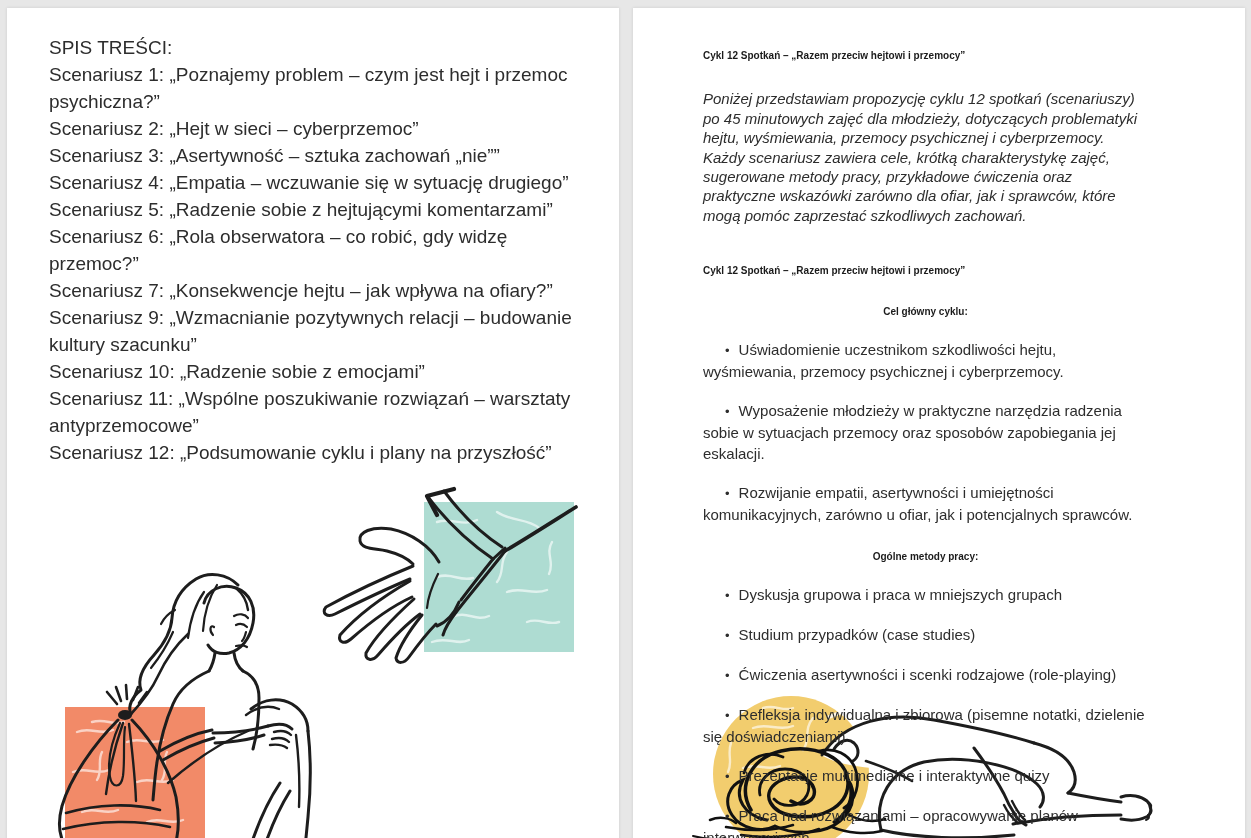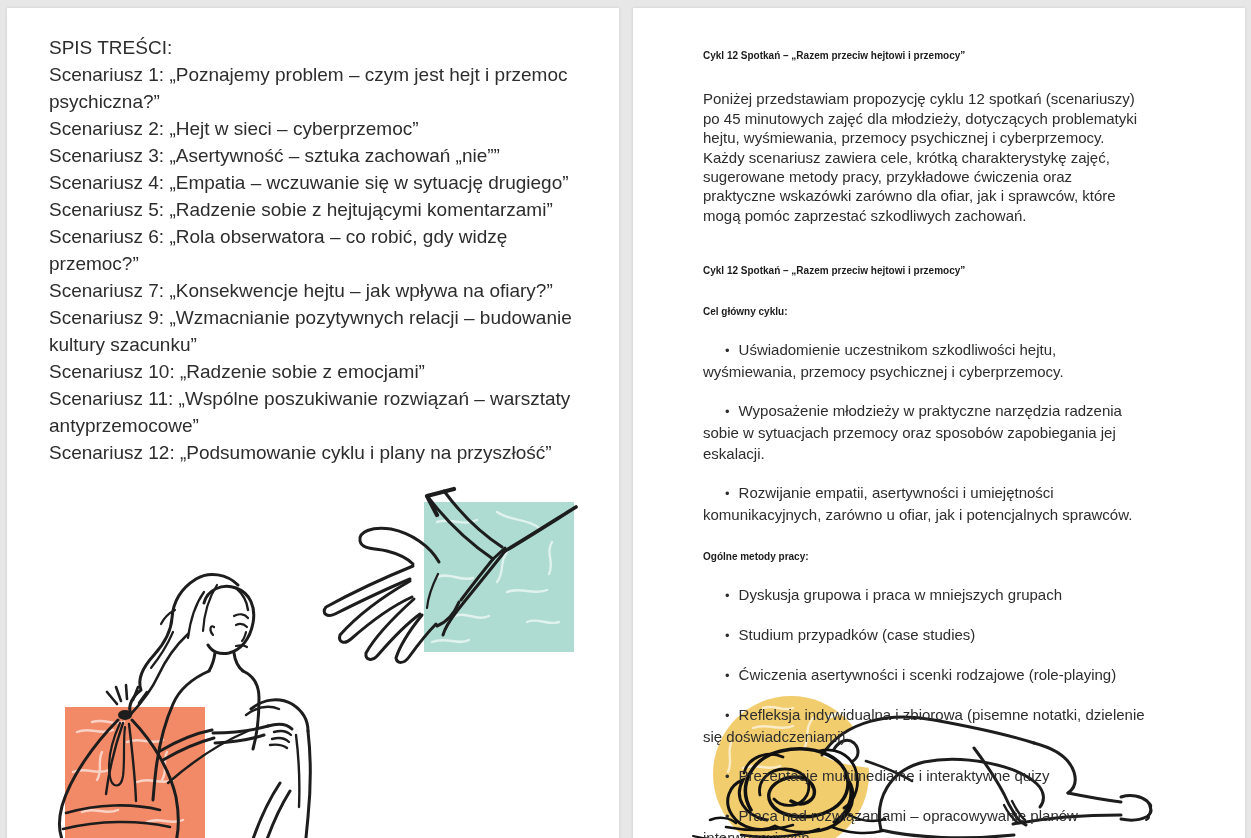--- a/index.html
+++ b/index.html
@@ -25,22 +25,22 @@
   .toc-item, .toc-title{margin:0;}
   
   .doc{
     padding:38px 97px 0 70px;
     font-size:15px;line-height:19.4px;color:#2d2d2d;
   }
   .doc h1, .doc h2{
     font-size:10px;line-height:19.4px;color:#1b1b1b;margin:0;font-weight:700;
   }
   .doc .h-repeat{margin-top:36px;}
-  .doc .sub{margin-top:21px;}
-  .doc p.intro{margin:24px 0 0 0;}
+  .doc .sub{margin-top:21px;text-align:center;}
+  .doc p.intro{margin:24px 0 0 0;font-style:italic;}
   .doc p.bullet{
     margin:18px 0;line-height:21px;text-indent:22px;
   }
   .doc .bullets{margin-top:3px;}
   .doc .methods{margin-top:22px;}
   .b{margin-right:9px;font-size:13px;}
   
   svg.illu{position:absolute;left:0;z-index:0;}
   .illu-left{top:474px;}
   .illu-right{top:680px;}

